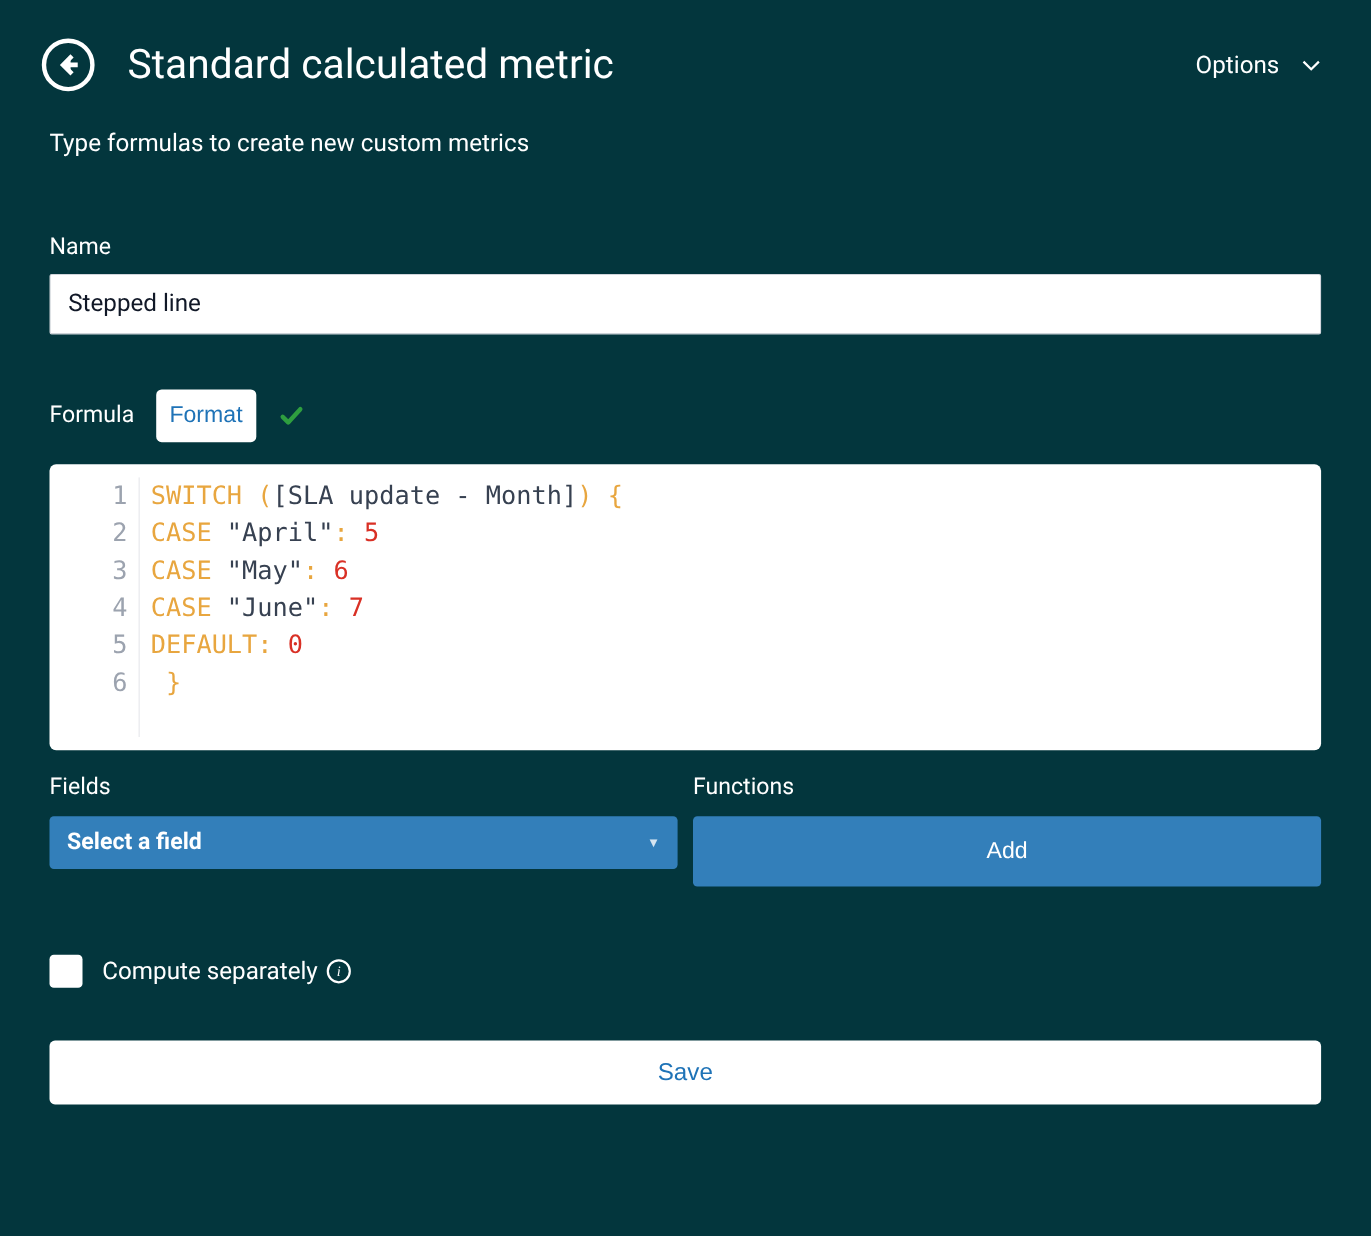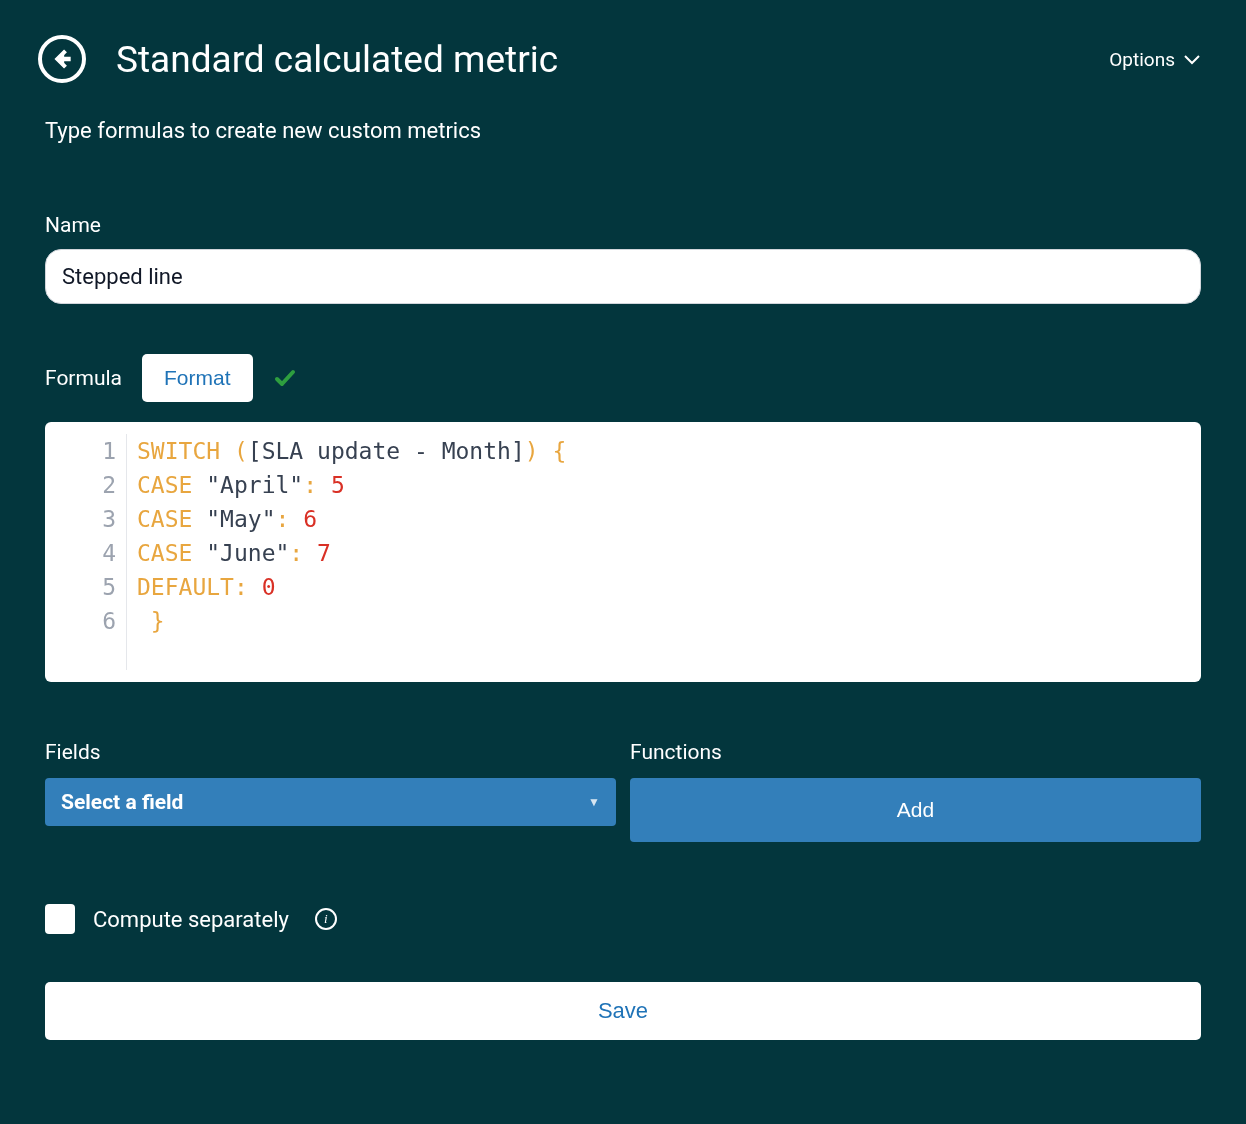--- a/index.html
+++ b/index.html
@@ -42,22 +42,22 @@
       height: 28px;
     }
     .page-title {
       font-size: 37px;
       font-weight: 400;
       color: #ffffff;
     }
     .options-dropdown {
       display: flex;
       align-items: center;
-      gap: 8px;
-      font-size: 19px;
+      gap: 20px;
+      font-size: 22px;
       cursor: pointer;
     }
     .content {
       padding: 35px 45px 0 45px;
     }
     .subtitle {
       font-size: 22px;
       color: #ffffff;
       margin-bottom: 70px;
     }
@@ -68,37 +68,37 @@
       font-size: 21px;
       color: #ffffff;
       margin-bottom: 12px;
       display: block;
     }
     .text-input {
       width: 100%;
       padding: 14px 16px;
       font-size: 22px;
       border: 1px solid #d1d5db;
-      border-radius: 16px;
+      border-radius: 2px;
       background: #ffffff;
       color: #111827;
       font-family: inherit;
     }
     .formula-header {
       display: flex;
       align-items: center;
       gap: 20px;
       margin-bottom: 20px;
     }
     .format-btn {
       background: #ffffff;
       color: #1f73b7;
       border: none;
       border-radius: 5px;
-      padding: 12px 22px;
+      padding: 12px 12px;
       font-size: 21px;
       font-weight: 400;
       cursor: pointer;
     }
     .check-icon {
       color: #2e7b32;
       font-size: 24px;
       display: flex;
       align-items: center;
     }
@@ -135,21 +135,20 @@
     .str { color: #374151; }
     .num { color: #d93025; }
     .punct { color: #e8a63f; }
     .two-col {
       display: flex;
       gap: 14px;
       margin-top: 22px;
     }
     .col {
       flex: 1;
-      margin-top: 36px;
     }
     .col-label {
       font-size: 21px;
       margin-bottom: 14px;
     }
     .select-field {
       background: #337fba;
       color: #ffffff;
       border: none;
       border-radius: 4px;
@@ -187,21 +186,21 @@
       width: 30px;
       height: 30px;
       background: #ffffff;
       border-radius: 4px;
       cursor: pointer;
     }
     .checkbox-label {
       font-size: 22px;
       display: flex;
       align-items: center;
-      gap: 26px;
+      gap: 8px;
     }
     .info-icon {
       width: 22px;
       height: 22px;
       border: 2px solid #ffffff;
       border-radius: 50%;
       display: inline-flex;
       align-items: center;
       justify-content: center;
       font-size: 13px;

